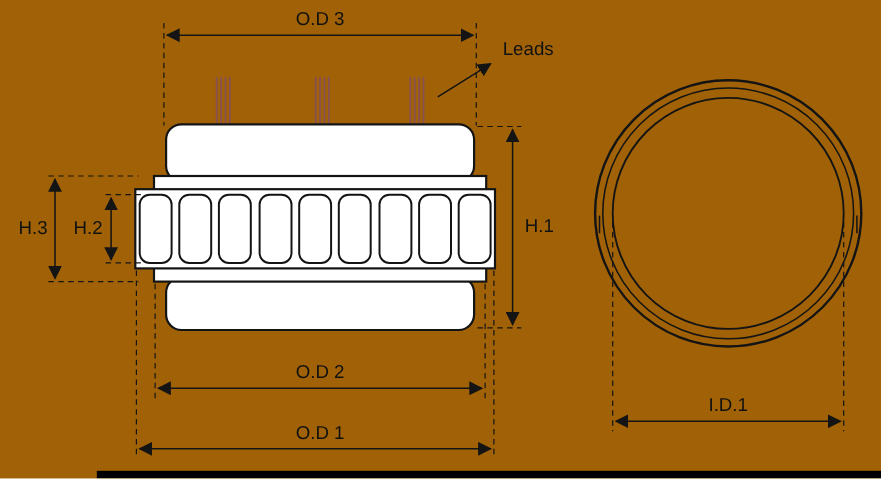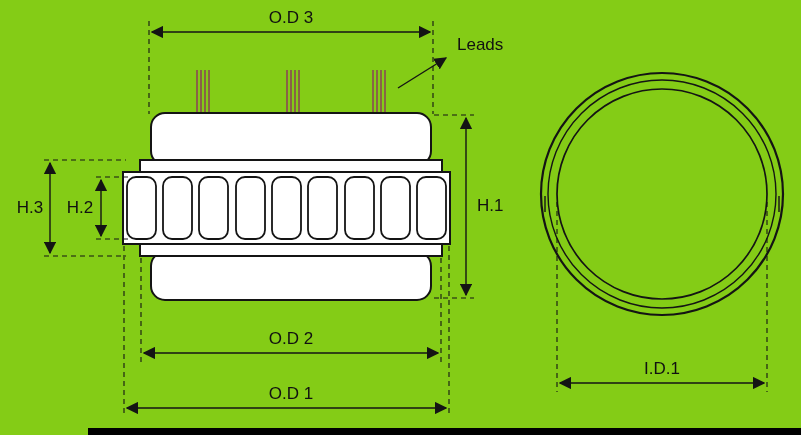--- a/index.html
+++ b/index.html
@@ -1,16 +1,16 @@
 <!DOCTYPE html>
 <html><head>
 <meta charset="utf-8">
 <style>
   html,body{margin:0;padding:0;background:#ffffff;}
-  .stage{position:relative;width:801px;height:435px;background:#84cc16;overflow:hidden;
+  .stage{position:relative;width:801px;height:435px;background:#a16207;overflow:hidden;
          font-family:"Liberation Sans", sans-serif;}
   .outline{fill:#ffffff;stroke:#141414;stroke-width:2;}
   .tooth{fill:#ffffff;stroke:#141414;stroke-width:1.8;}
   .ring{fill:none;stroke:#141414;}
   .dim{stroke:#141414;stroke-width:1.4;fill:none;}
   .ext{stroke:#141414;stroke-width:1.1;stroke-dasharray:5 4;fill:none;}
   .tick{stroke:#141414;stroke-width:1.4;}
   .lead{stroke-width:1.7;fill:none;}
   .lbl{font-family:"Liberation Sans", sans-serif;font-size:17px;fill:#111111;}
 </style>

